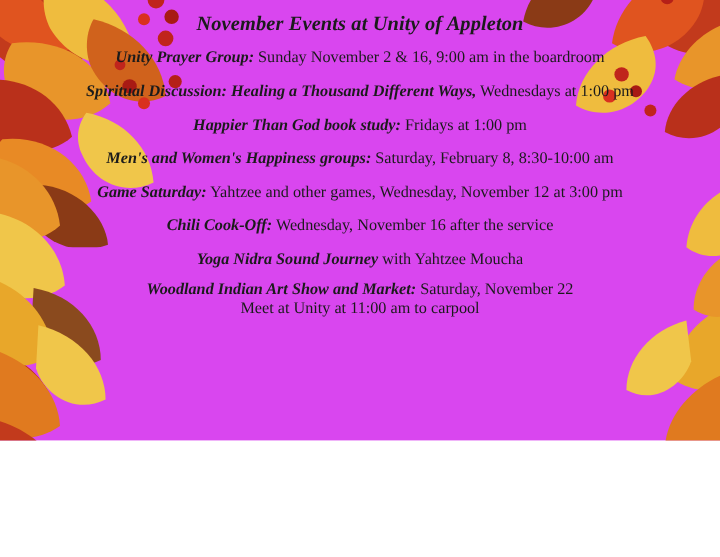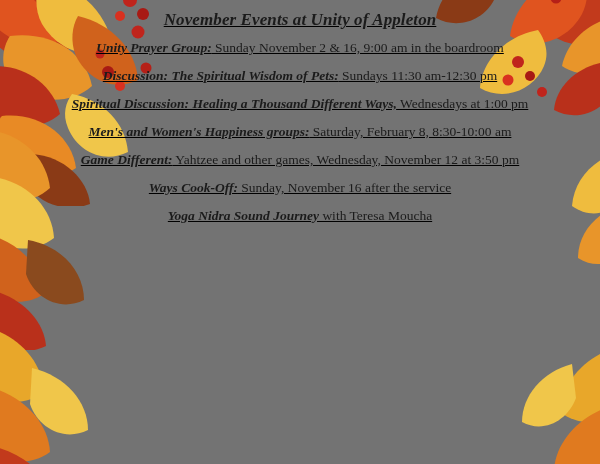--- a/index.html
+++ b/index.html
@@ -9,24 +9,23 @@
   body {
     width: 600px;
     height: 464px;
     background: #ffffff;
     font-family: "Liberation Serif", serif;
     overflow: hidden;
   }
   .poster {
     position: relative;
     width: 600px;
-    height: 464px;
-    background: #737373;
+    height: 367px;
+    background: #d946ef;
     overflow: hidden;
-    text-decoration: underline;
   }
 
   
   .deco {
     position: absolute;
     pointer-events: none;
   }
 
   
   #deco-top-left { left: -20px; top: -24px; width: 190px; height: 230px; }
@@ -171,42 +170,46 @@
   </div>
 
   <div class="content">
 
     <div class="title">November Events at Unity of Appleton</div>
 
     <p class="event">
       <span class="lead">Unity Prayer Group:</span><span class="rest"> Sunday November 2 &amp; 16, 9:00 am in the boardroom</span>
     </p>
 
-    <p class="event">
-      <span class="lead">Discussion: The Spiritual Wisdom of Pets:</span><span class="rest"> Sundays 11:30 am-12:30 pm</span>
-    </p>
 
 
     <p class="event">
       <span class="lead">Spiritual Discussion: Healing a Thousand Different Ways,</span><span class="rest"> Wednesdays at 1:00 pm</span>
     </p>
 
+    <p class="event">
+      <span class="lead">Happier Than God book study:</span><span class="rest"> Fridays at 1:00 pm</span>
+    </p>
 
     <p class="event">
       <span class="lead">Men's and Women's Happiness groups:</span><span class="rest"> Saturday, February 8, 8:30-10:00 am</span>
     </p>
 
     <p class="event">
-      <span class="lead">Game Different:</span><span class="rest"> Yahtzee and other games, Wednesday, November 12 at 3:50 pm</span>
-    </p>
-
-    <p class="event">
-      <span class="lead">Ways Cook-Off:</span><span class="rest"> Sunday, November 16 after the service</span>
+      <span class="lead">Game Saturday:</span><span class="rest"> Yahtzee and other games, Wednesday, November 12 at 3:00 pm</span>
+    </p>
+
+    <p class="event">
+      <span class="lead">Chili Cook-Off:</span><span class="rest"> Wednesday, November 16 after the service</span>
     </p>
 
     <p class="event tight">
-      <span class="lead">Yoga Nidra Sound Journey</span><span class="rest"> with Teresa Moucha</span>
-    </p>
-
+      <span class="lead">Yoga Nidra Sound Journey</span><span class="rest"> with Yahtzee Moucha</span>
+    </p>
+
+    <p class="event tight">
+      <span class="lead">Woodland Indian Art Show and Market:</span><span class="rest"> Saturday, November 22</span>
+      <span class="line2">Meet at Unity at 11:00 am to carpool</span>
+    </p>
 
 
   </div>
 </div>
 
 </body></html>

